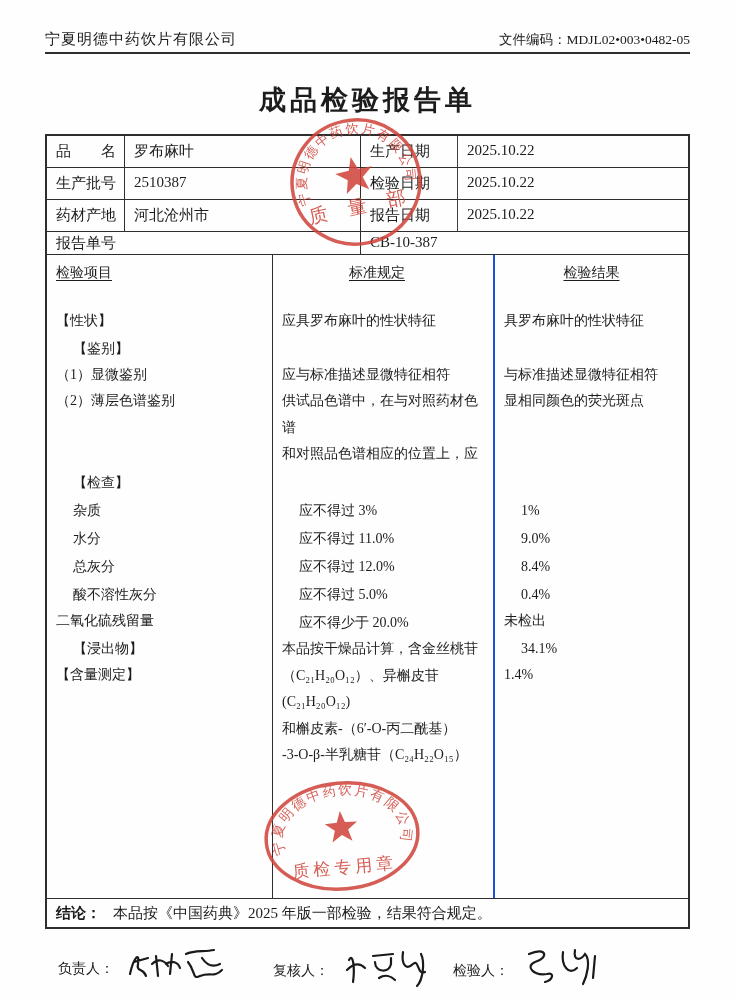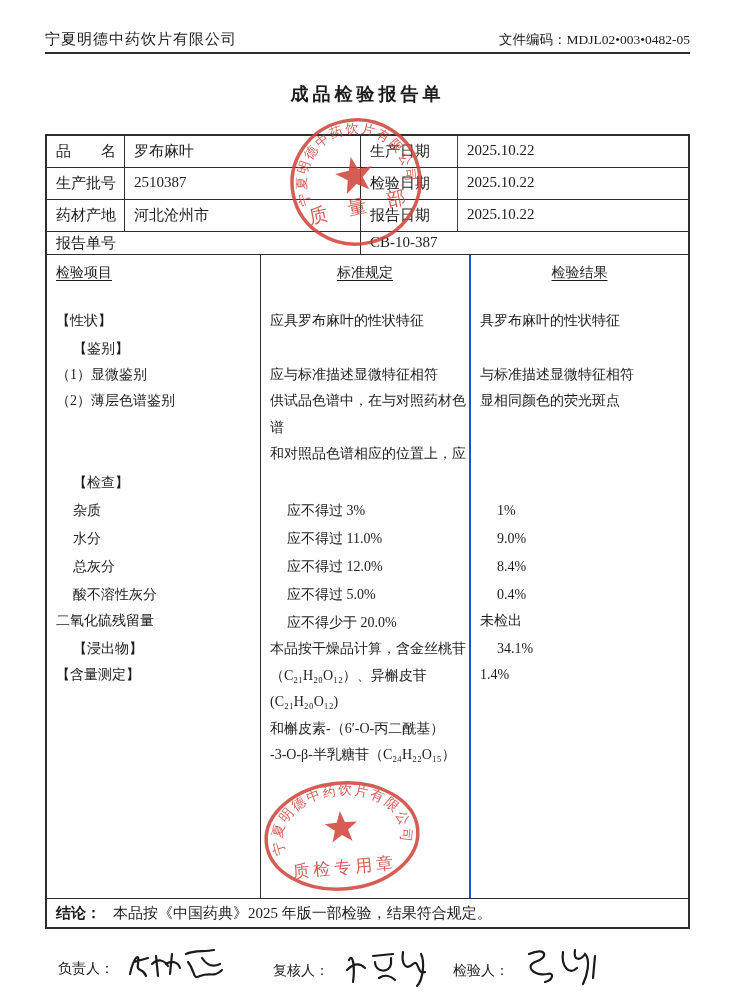--- a/index.html
+++ b/index.html
@@ -5,37 +5,37 @@
   html,body{margin:0;padding:0;background:#ffffff;}
   .page{position:relative;width:735px;height:1000px;background:#fefefe;overflow:hidden;
         font-family:"Liberation Serif","DejaVu Serif",serif;color:#1c1c1c;}
   
   .hdrbar{position:absolute;left:45px;top:26px;width:645px;height:28px;
           border-bottom:2px solid #2e2e2e;display:flex;justify-content:space-between;
           align-items:flex-end;padding-bottom:3px;box-sizing:border-box;}
   .company{font-size:15px;letter-spacing:1px;}
   .doccode{font-size:13.5px;}
   .title{position:absolute;left:0;top:82px;width:100%;text-align:center;
-         font-size:18px;font-weight:bold;letter-spacing:4px;}
+         font-size:27px;font-weight:bold;letter-spacing:4px;}
   
   .doc-table{position:absolute;left:45px;top:134px;width:645px;
              border:2px solid #2e2e2e;box-sizing:border-box;background:transparent;}
   .irow{display:flex;border-bottom:1px solid #2e2e2e;box-sizing:border-box;}
   .irow.r123{height:32px;}
   .irow.r4{height:23px;}
   .icell{box-sizing:border-box;padding:6px 0 0 9px;font-size:15px;overflow:hidden;white-space:nowrap;}
   .r4 .icell{padding-top:2px;}
   .w-l1{width:77px;}
   .w-v1{width:236px;border-left:1px solid #2e2e2e;}
   .w-l2{width:97px;border-left:1px solid #2e2e2e;}
   .w-v2{flex:1;border-left:1px solid #404040;}
   .w-rl{width:313px;}
   .w-rv{flex:1;border-left:1px solid #2e2e2e;}
   
-  .main{display:flex;height:643px;box-sizing:border-box;}
+  .main{display:flex;height:643px;box-sizing:border-box;gap:12px;}
   .col{box-sizing:border-box;font-size:14px;}
   .col1{width:213px;}
   .col2{width:209px;border-left:1px solid #2e2e2e;}
   .col3{flex:1;border-left:2px solid #1d4ed8;}
   .cell{box-sizing:border-box;line-height:26.5px;padding-left:9px;overflow:hidden;}
   .ctr{text-align:center;padding-left:0;}
   .u{text-decoration:underline;text-underline-offset:3px;}
   .h47{height:47px;padding-top:5px;}
   .h32{height:32px;padding-top:6px;}
   .h28{height:28px;padding-top:2px;padding-left:26px;}

